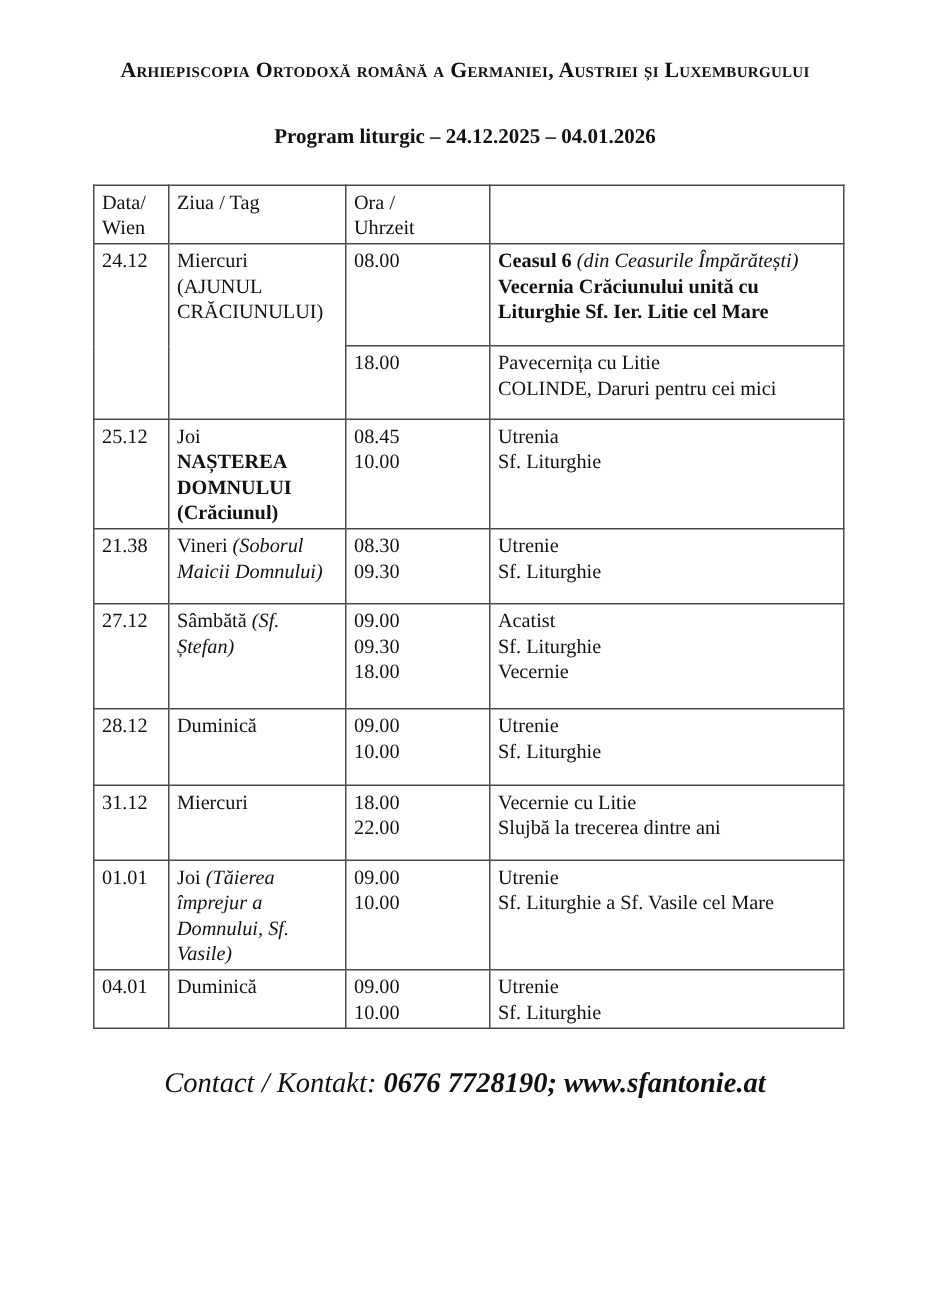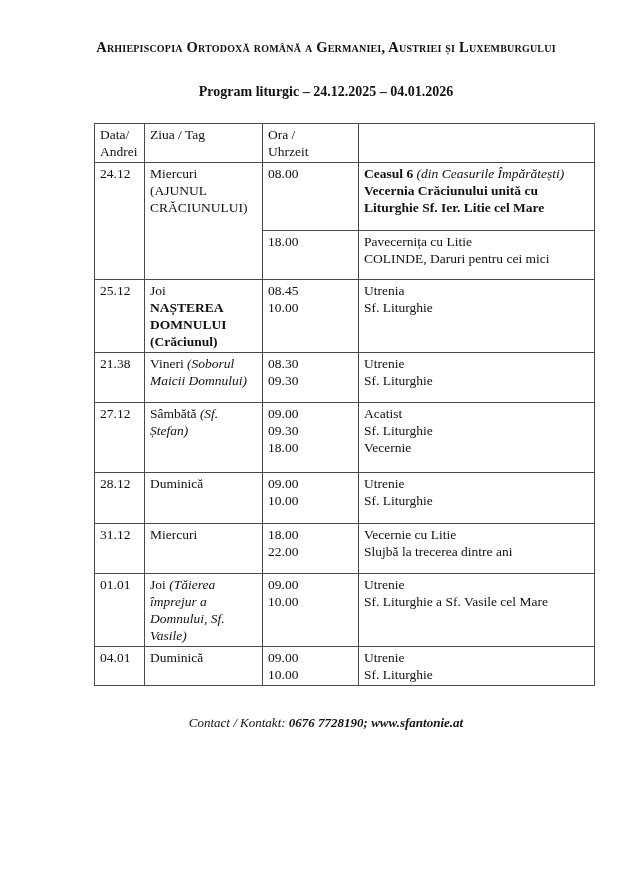--- a/index.html
+++ b/index.html
@@ -2,21 +2,21 @@
 <html><head>
 <meta charset="utf-8">
 <style>
   * { margin: 0; padding: 0; box-sizing: border-box; }
   html, body { background: #ffffff; }
   body {
     width: 620px; height: 876px; overflow: hidden;
     font-family: "Liberation Serif", "DejaVu Serif", serif;
     color: #111111;
   }
-  .page { width: 620px; height: 876px; padding-top: 36px; padding-left: 32px; }
+  .page { width: 620px; height: 876px; padding-top: 36px; }
 
   .org-name {
     max-width: 470px; margin: 0 auto;
     text-align: center;
     font-weight: bold; font-variant: small-caps;
     font-size: 14.5px; line-height: 22px;
     letter-spacing: 0.2px;
   }
   .parish-name {
     margin-top: 22px;
@@ -68,21 +68,21 @@
   tr.h-r3   { height: 50px; }
   tr.h-r4   { height: 70px; }
   tr.h-r5   { height: 51px; }
   tr.h-r6   { height: 50px; }
   tr.h-r7   { height: 69px; }
   tr.h-r8   { height: 37px; }
 
   .contact {
     margin-top: 28px;
     text-align: center;
-    font-size: 13px; line-height: 18px;
+    font-size: 19px; line-height: 18px;
   }
 </style>
 </head>
 <body>
 
 <div class="page">
 
   <div class="org-name">Arhiepiscopia Ortodoxă română a Germaniei, Austriei și Luxemburgului</div>
 
 
@@ -93,21 +93,21 @@
     <colgroup>
       <col style="width:50px">
       <col style="width:118px">
       <col style="width:96px">
       <col style="width:236px">
     </colgroup>
 
     <tbody>
         <tr class="h-hdr">
       <th class="hdr">Data/
-Andrei</th>
+Wien</th>
       <th class="hdr">Ziua / Tag</th>
       <th class="hdr">Ora /
 Uhrzeit</th>
       <th class="hdr"></th>
     </tr>
 
     <tr class="h-r1a">
       <td class="date" rowspan="2">24.12</td>
       <td class="day" rowspan="2">Miercuri
 (AJUNUL

